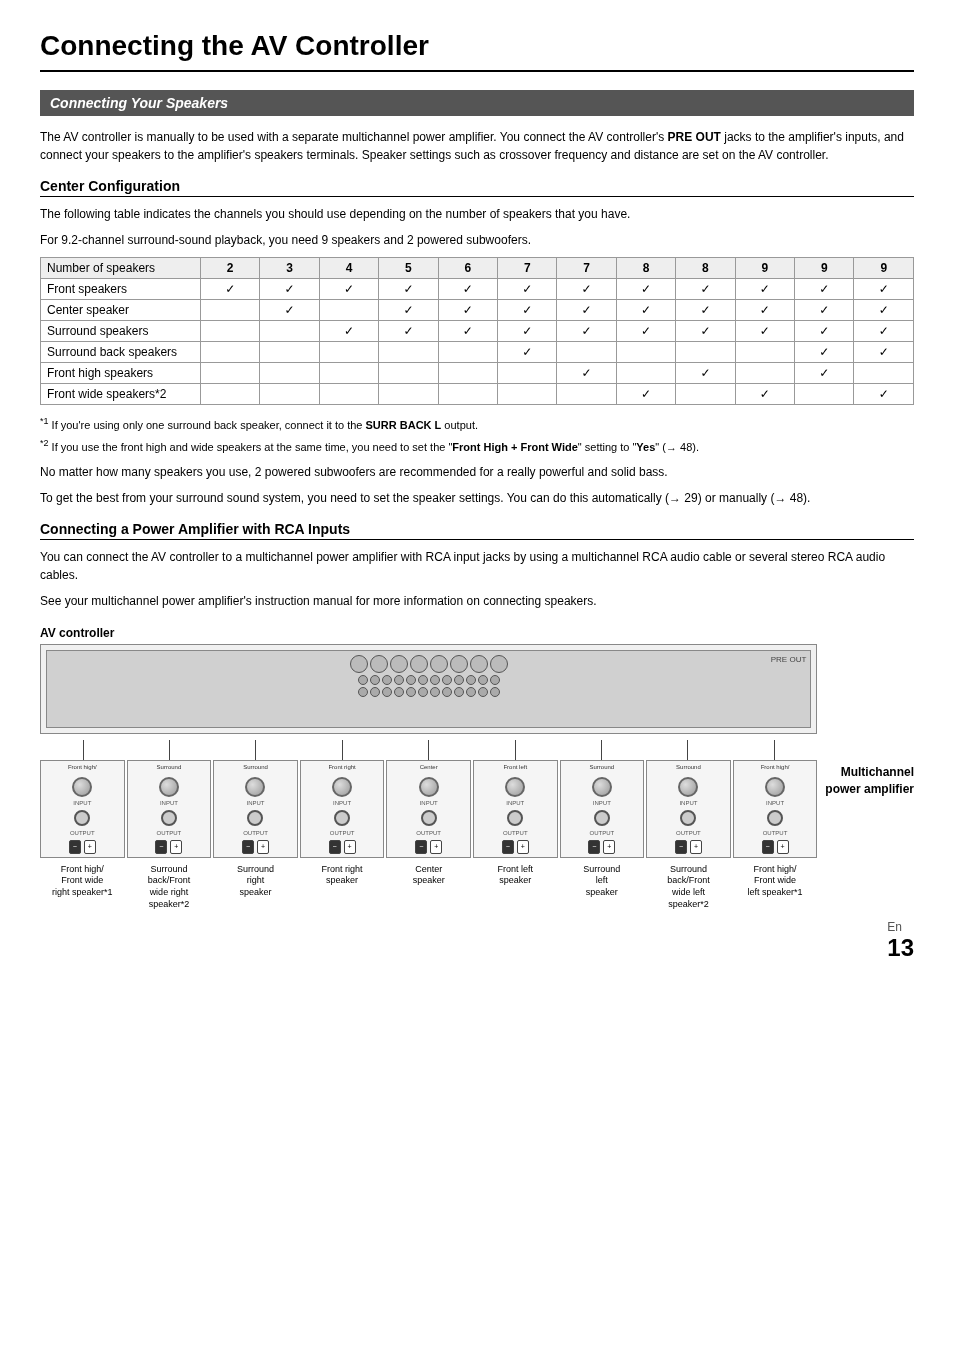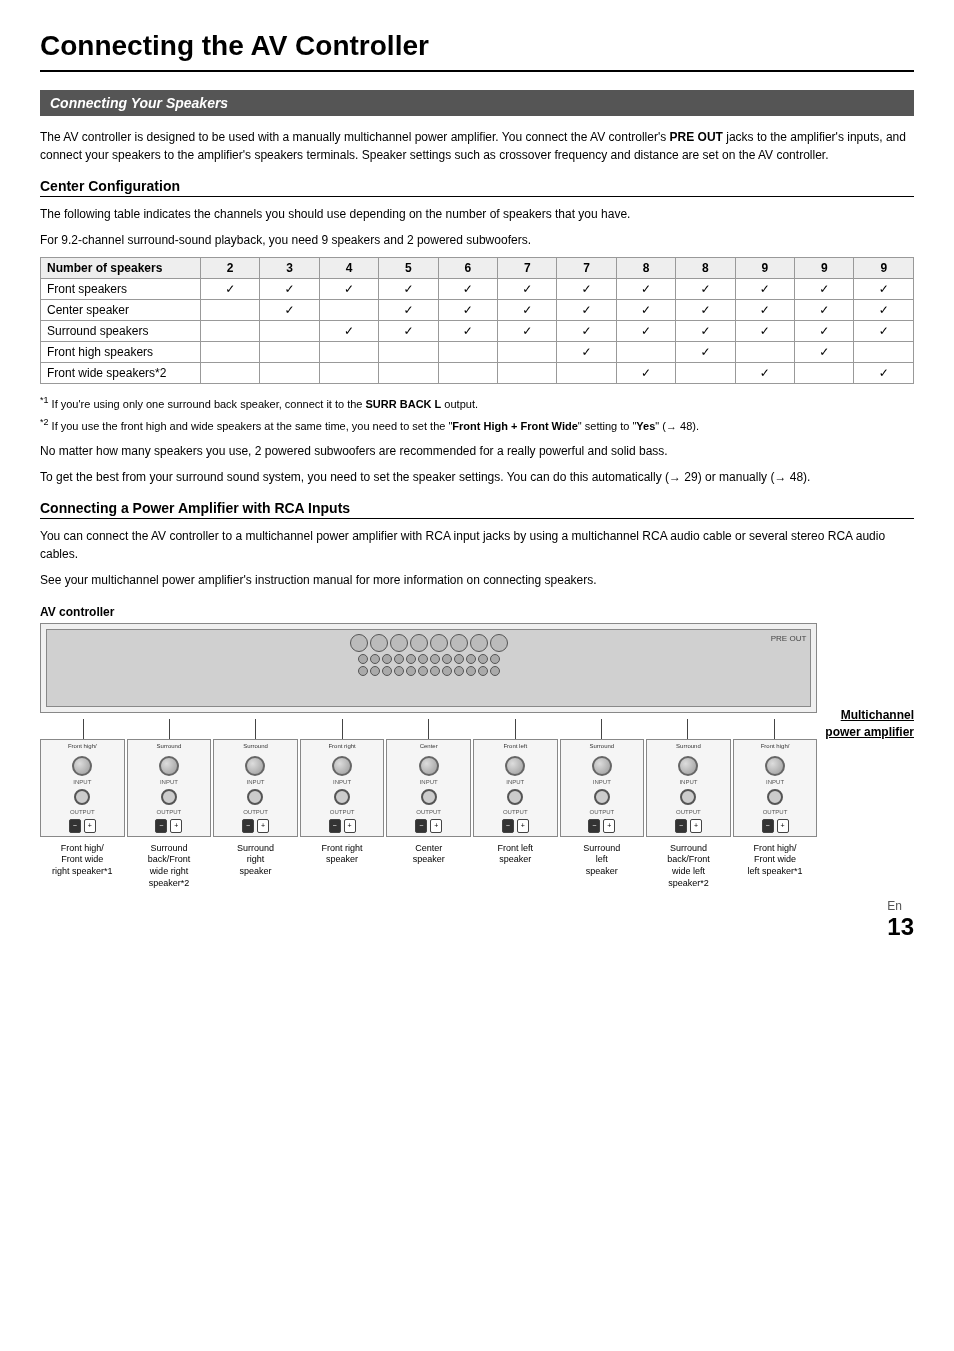--- a/index.html
+++ b/index.html
@@ -63,21 +63,21 @@
     table.speaker-table td:first-child {
       text-align: left;
       font-weight: normal;
       width: 160px;
     }
     table.speaker-table thead th {
       background: #eee;
       font-weight: bold;
     }
     table.speaker-table thead th:first-child {
-      font-weight: bold;
+      font-weight: normal;
     }
     .footnote {
       font-size: 11px;
       line-height: 1.5;
       margin-bottom: 4px;
     }
     .footnote sup {
       font-size: 9px;
     }
     .diagram-section {
@@ -120,21 +120,21 @@
 <body>
 
 
 
 <h1>Connecting the AV Controller</h1>
 <hr class="title-rule">
 
 <div class="section-header">Connecting Your Speakers</div>
 
 <p class="body-text">
-  <span>The AV controller is designed to be used with a manually multichannel power amplifier. You connect the AV controller's</span>
+  <span>The AV controller is manually to be used with a separate multichannel power amplifier. You connect the AV controller's</span>
   <strong>PRE OUT</strong>
   <span>jacks to the amplifier's inputs, and connect your speakers to the amplifier's speakers terminals. Speaker settings such as crossover frequency and distance are set on the AV controller.</span>
 </p>
 
 <div class="sub-heading">Center Configuration</div>
 
 <p class="body-text">The following table indicates the channels you should use depending on the number of speakers that you have.</p>
 <p class="body-text">For 9.2-channel surround-sound playback, you need 9 speakers and 2 powered subwoofers.</p>
 
 <table class="speaker-table">
@@ -191,20 +191,35 @@
         <td></td>
         <td></td>
         <td>✓</td>
         <td>✓</td>
         <td>✓</td>
         <td>✓</td>
         <td>✓</td>
         <td>✓</td>
         <td>✓</td>
         <td>✓</td>
+        <td>✓</td>
+        <td>✓</td>
+      </tr>
+      <tr>
+        <td>Surround back speakers</td>
+        <td></td>
+        <td></td>
+        <td></td>
+        <td></td>
+        <td></td>
+        <td>✓</td>
+        <td></td>
+        <td></td>
+        <td></td>
+        <td></td>
         <td>✓</td>
         <td>✓</td>
       </tr>
       <tr>
         <td>Front high speakers</td>
         <td></td>
         <td></td>
         <td></td>
         <td></td>
         <td></td>
@@ -458,21 +473,21 @@
           <div style="flex: 1 1 0%; font-size: 9px; text-align: center; line-height: 1.3; white-space: pre-line; min-width: 0px;">Surround
 back/Front
 wide left
 speaker*2</div>
           <div style="flex: 1 1 0%; font-size: 9px; text-align: center; line-height: 1.3; white-space: pre-line; min-width: 0px;">Front high/
 Front wide
 left speaker*1</div>
         </div>
     </div>
 
-    <div style="text-align:right; font-size:12px; font-weight:bold; min-width:80px; margin-top: 84px; line-height:1.4;text-decoration:underline;">
+    <div style="text-align:right; font-size:12px; font-weight:bold; min-width:80px; margin-top: 120px; line-height:1.4;">
       Multichannel<br>power amplifier
     </div>
   </div>
 </div>
 
 <div class="page-footer">
   <div>
     <div class="en-label">En</div>
     <div class="big-num">13</div>
   </div>

